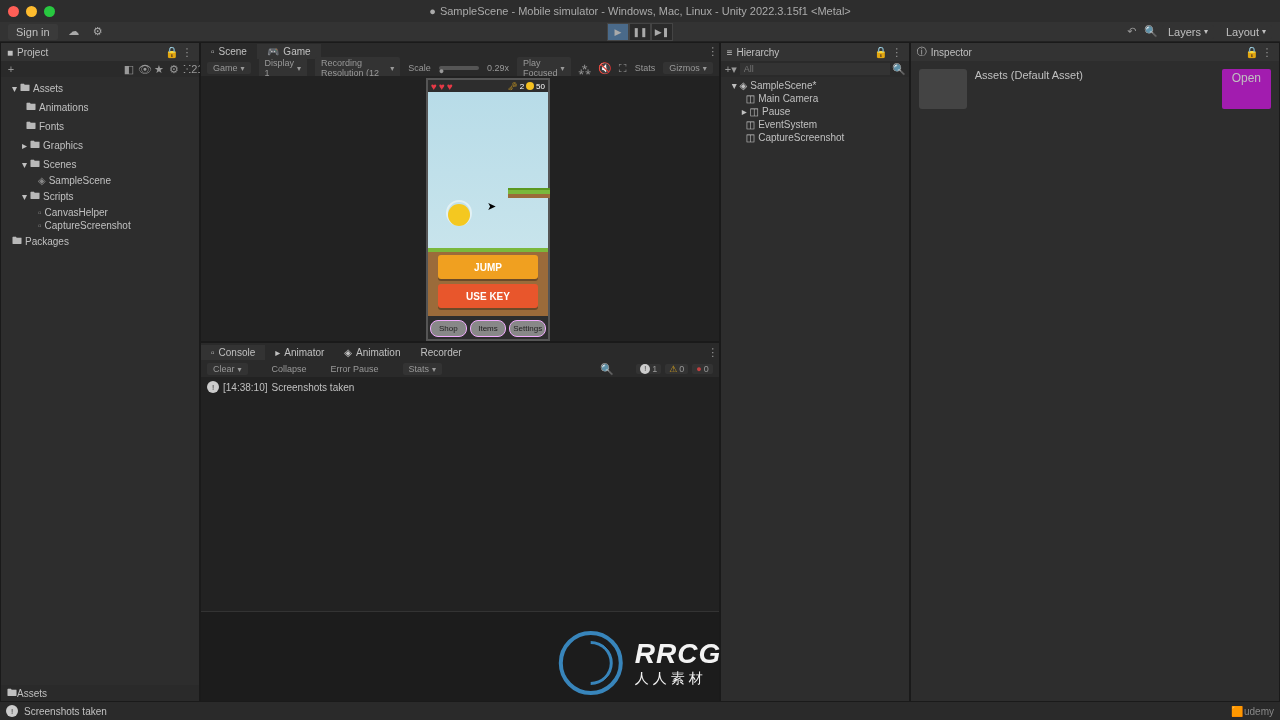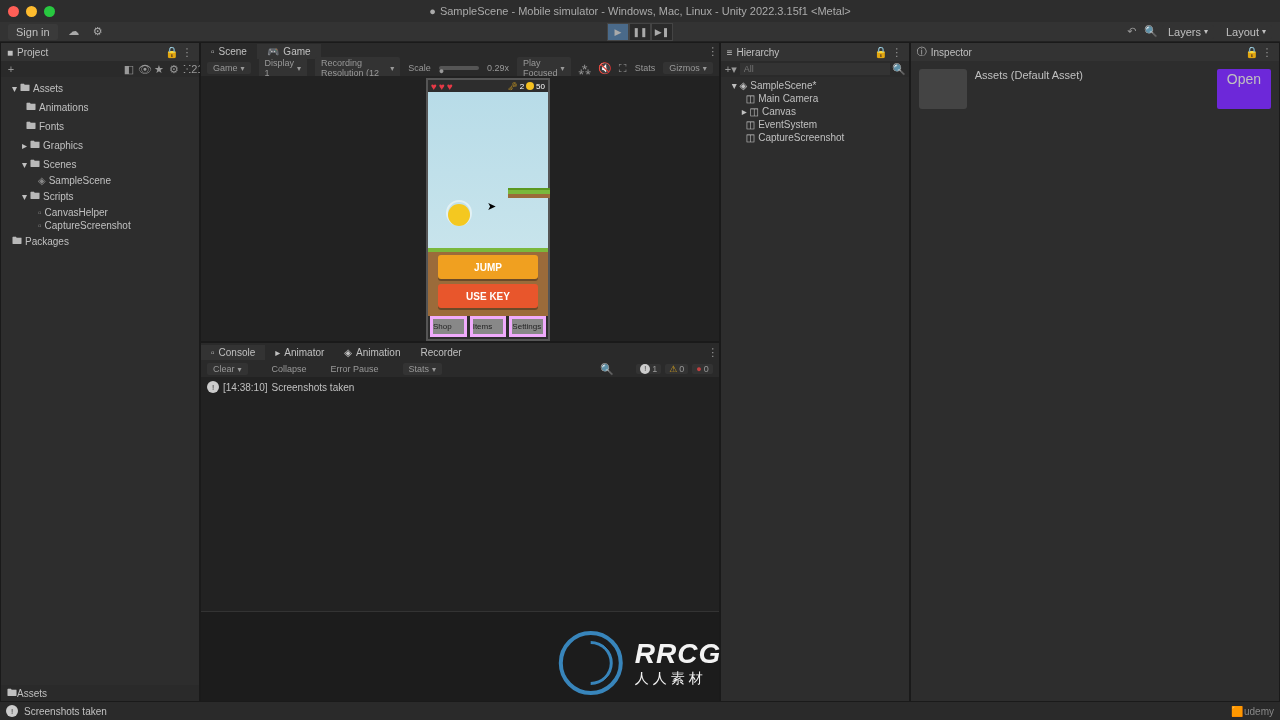--- a/index.html
+++ b/index.html
@@ -69,32 +69,32 @@
 .coin-icon { width: 8px; height: 8px; background: #f4c020; border-radius: 50%; display: inline-block; }
 .platform { position: absolute; background: #7ab83c; border-top: 2px solid #5a9820; border-bottom: 4px solid #9b6b3a; }
 .platform.p1 { top: 108px; right: -2px; width: 42px; height: 10px; }
 .character { position: absolute; top: 120px; left: 18px; width: 26px; height: 26px; }
 .char-body { width: 22px; height: 22px; background: #f4c820; border-radius: 50%; position: absolute; bottom: 0; left: 2px; }
 .char-glow { width: 26px; height: 26px; border: 2px solid rgba(255,255,255,0.5); border-radius: 50%; position: absolute; }
 .game-btn { position: absolute; left: 10px; right: 10px; height: 24px; border-radius: 3px; display: flex; align-items: center; justify-content: center; color: #fff; font-weight: bold; font-size: 10px; cursor: pointer; box-shadow: 0 2px 0 rgba(0,0,0,0.3); }
 .game-btn.jump { top: 175px; background: #f0a020; }
 .game-btn.usekey { top: 204px; background: #e8562c; }
 .game-bottom-bar { position: absolute; bottom: 2px; left: 2px; right: 2px; display: flex; gap: 3px; }
-.gb-btn { flex: 1; background: #888; border: 3px solid #f0abfc; padding: 3px 0; font-size: 8px; cursor: pointer; color: #222; border-radius: 0; }
+.gb-btn { flex: 1; background: #888; border: 1px solid #f0abfc; padding: 3px 0; font-size: 8px; text-align: center; cursor: pointer; color: #222; border-radius: 8px; }
 .cursor-arrow { position: absolute; top: 120px; left: 59px; color: #000; font-size: 11px; }
 
 
 .hierarchy { width: 190px; }
 .hier-item { display: flex; align-items: center; padding: 1px 4px; gap: 3px; font-size: 10px; cursor: pointer; }
 
 
 .inspector { flex: 1; }
 .inspector-body { padding: 8px; display: flex; gap: 8px; }
 .asset-icon { width: 48px; height: 40px; background: #444; border-radius: 3px; }
-.open-btn { margin-left: auto; background: #6d28d9; padding: 2px 10px; border-radius: 2px; cursor: pointer; font-size: 14px; }
+.open-btn { margin-left: auto; background: #a21caf; padding: 2px 10px; border-radius: 2px; cursor: pointer; font-size: 12px; }
 
 
 .console-tabs { height: 18px; background: #2a2a2a; display: flex; align-items: center; }
 .console-toolbar { height: 16px; background: #2a2a2a; display: flex; align-items: center; gap: 24px; padding: 0 6px; font-size: 9px; color: #999; }
 .console-toolbar .right { margin-left: auto; display: flex; gap: 4px; }
 .badge { display: flex; align-items: center; gap: 2px; padding: 0 4px; background: #333; border-radius: 2px; }
 .badge.info .dot { width: 10px; height: 10px; background: #ccc; border-radius: 50%; display: inline-block; color: #333; font-size: 7px; text-align: center; line-height: 10px; }
 .badge.warn .dot { color: #d4a020; }
 .badge.err .dot { color: #c04040; }
 .console-body { flex: 1; background: #222; padding: 2px; }
@@ -320,21 +320,21 @@
       </span>
     </div>
     <div class="project-toolbar">
       <span class="mini-icon">+▾</span>
       <input type="text" style="flex: 1 1 0%; background: rgb(51, 51, 51); border: none; color: rgb(170, 170, 170); font-size: 9px; padding: 1px 4px;" placeholder="All">
       <span class="mini-icon">🔍</span>
     </div>
     <div class="tree">
       <div class="hier-item"><span style="width:4px"></span>▾ ◈ <span>SampleScene*</span></div>
       <div class="hier-item"><span style="width:18px"></span>◫ <span>Main Camera</span></div>
-      <div class="hier-item"><span style="width:14px"></span>▸ ◫ <span>Canvas</span></div>
+      <div class="hier-item"><span style="width:14px"></span>▸ ◫ <span>Pause</span></div>
       <div class="hier-item"><span style="width:18px"></span>◫ <span>EventSystem</span></div>
       <div class="hier-item"><span style="width:18px"></span>◫ <span>CaptureScreenshot</span></div>
     </div>
   </div>
 
   <div class="panel inspector">
     <div class="panel-header">
       <span class="panel-title">ⓘ <span>Inspector</span></span>
       <span class="icons">
         <span class="mini-icon">🔒</span>

